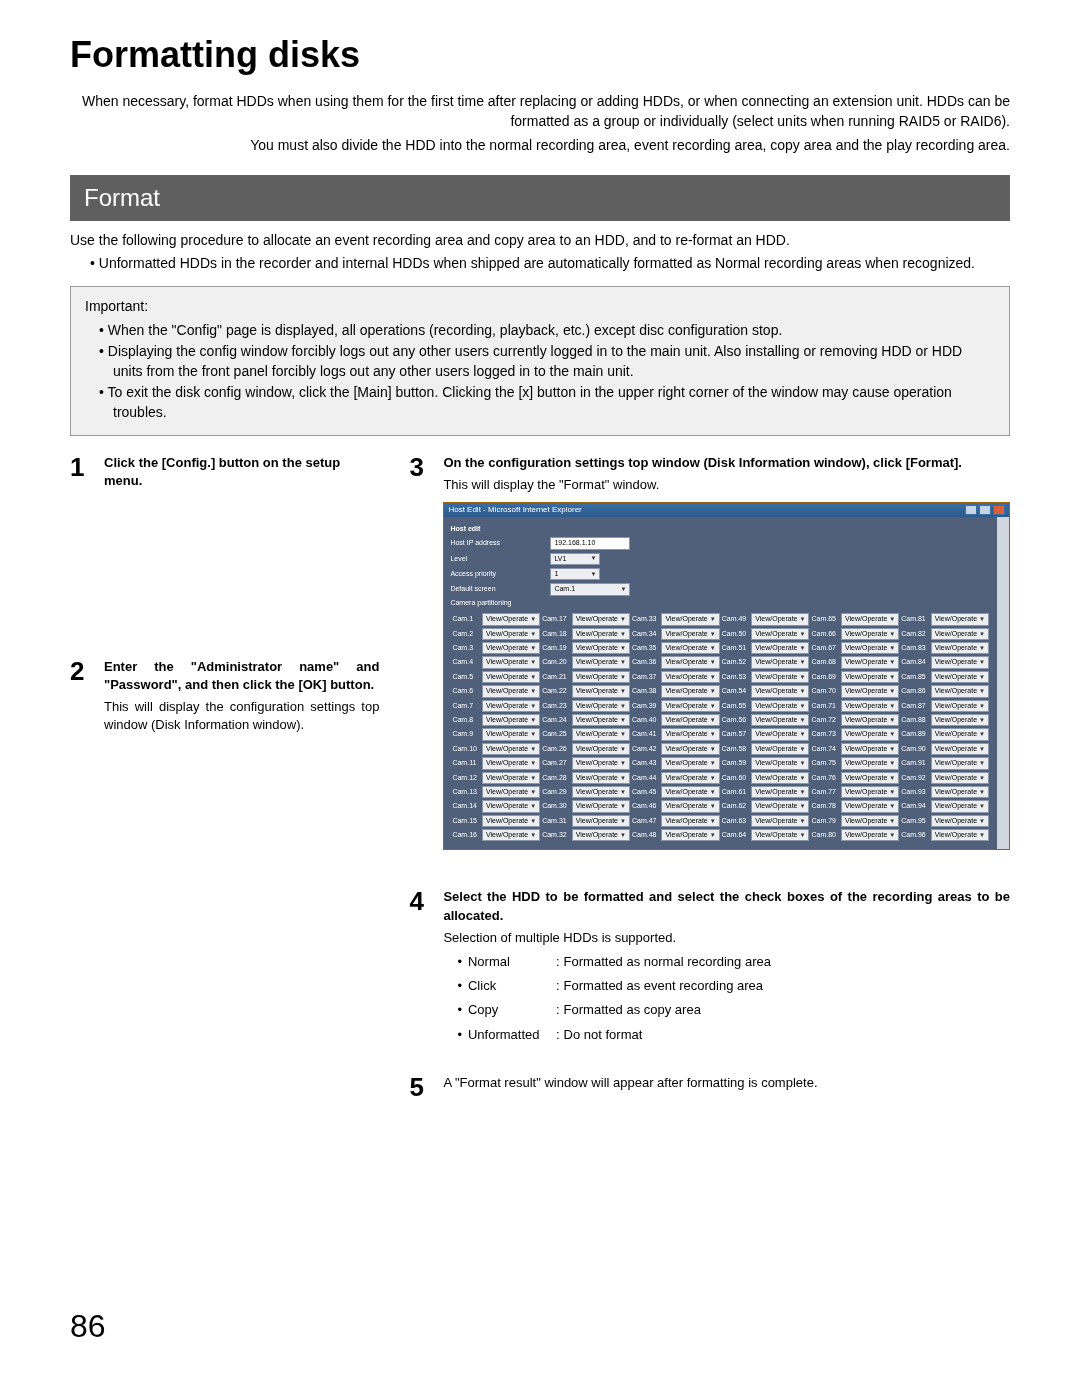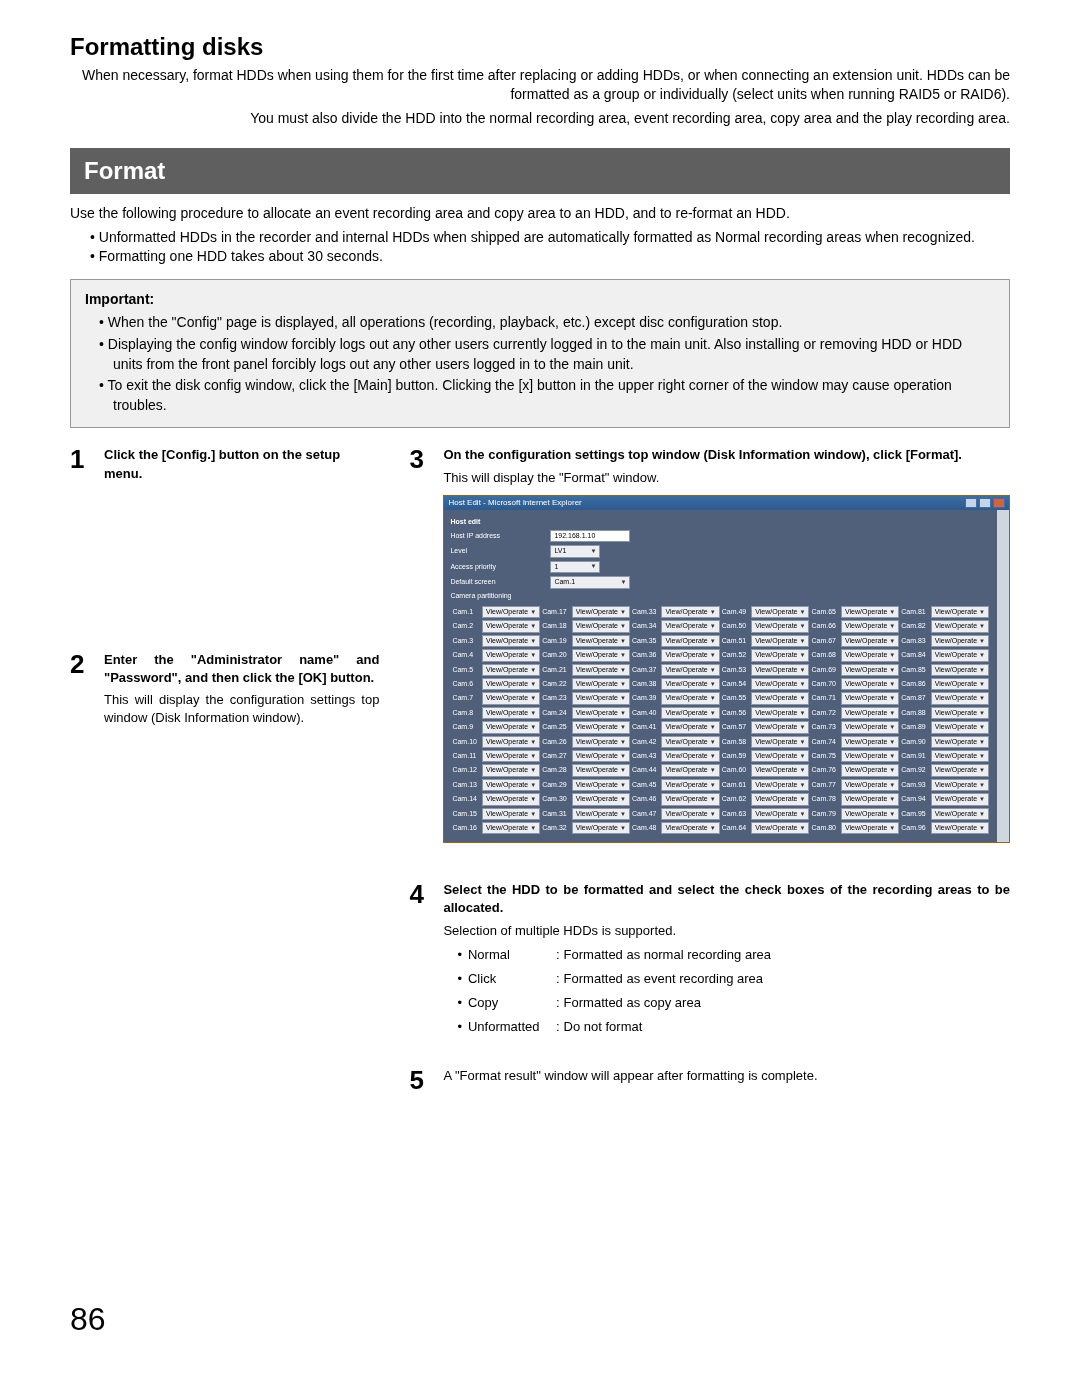--- a/index.html
+++ b/index.html
@@ -7,43 +7,43 @@
     font-family: Arial, Helvetica, sans-serif;
     color: #000;
     background: #fff;
     width: 1080px;
     margin: 0 auto;
     padding: 30px 70px 30px 70px;
     font-size: 14px;
     line-height: 1.4;
   }
   h1.page-title {
-    font-size: 24px;
+    font-size: 36px;
     font-weight: bold;
-    margin-bottom: 2px;
+    margin-bottom: 12px;
   }
   .intro p { margin-bottom: 4px; text-align: right; }
   .section-bar {
     background: #5f5f5f;
     color: #fff;
     font-size: 24px;
-    font-weight: bold;
+    font-weight: normal;
     padding: 6px 14px;
     margin: 20px 0 10px 0;
   }
   .format-intro p { margin-bottom: 4px; }
   ul.bulleted { list-style: none; padding-left: 20px; margin: 4px 0; }
   ul.bulleted li::before { content: "•  "; }
   .important-box {
     border: 1px solid #999;
     background: #f0f0f0;
     padding: 10px 14px;
     margin: 12px 0 18px 0;
   }
-  .important-box .imp-title { font-weight: bold; margin-bottom: 4px; }
+  .important-box .imp-title { font-weight: normal; margin-bottom: 4px; }
   .important-box ul { list-style: none; padding-left: 14px; }
   .important-box ul li { text-indent: -14px; padding-left: 14px; margin-bottom: 2px; }
   .important-box ul li::before { content: "•   "; }
 
   .steps-wrap { display: flex; gap: 30px; }
   .col { flex: 1; }
   .step { display: flex; gap: 12px; margin-bottom: 24px; }
   .step-num { font-size: 26px; font-weight: bold; line-height: 1; min-width: 22px; }
   .step-body { flex: 1; font-size: 13px; }
   .step-body .bold { font-weight: bold; }
@@ -116,21 +116,20 @@
   <p>When necessary, format HDDs when using them for the first time after replacing or adding HDDs, or when connecting an extension unit. HDDs can be formatted as a group or individually (select units when running RAID5 or RAID6).</p>
   <p>You must also divide the HDD into the normal recording area, event recording area, copy area and the play recording area.</p>
 </div>
 
 <div class="section-bar">Format</div>
 
 <div class="format-intro">
   <p>Use the following procedure to allocate an event recording area and copy area to an HDD, and to re-format an HDD.</p>
   <ul class="bulleted">
     <li>Unformatted HDDs in the recorder and internal HDDs when shipped are automatically formatted as Normal recording areas when recognized.</li>
-    <li>Formatting one HDD takes about 30 seconds.</li>
   </ul>
 </div>
 
 <div class="important-box">
   <div class="imp-title">Important:</div>
   <ul>
     <li>When the "Config" page is displayed, all operations (recording, playback, etc.) except disc configuration stop.</li>
     <li>Displaying the config window forcibly logs out any other users currently logged in to the main unit. Also installing or removing HDD or HDD units from the front panel forcibly logs out any other users logged in to the main unit.</li>
     <li>To exit the disk config window, click the [Main] button. Clicking the [x] button in the upper right corner of the window may cause operation troubles.</li>
   </ul>

